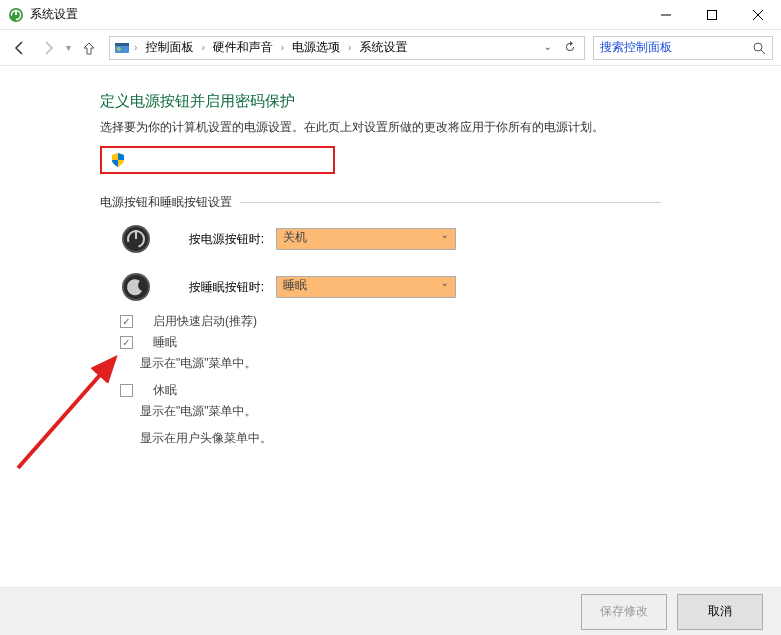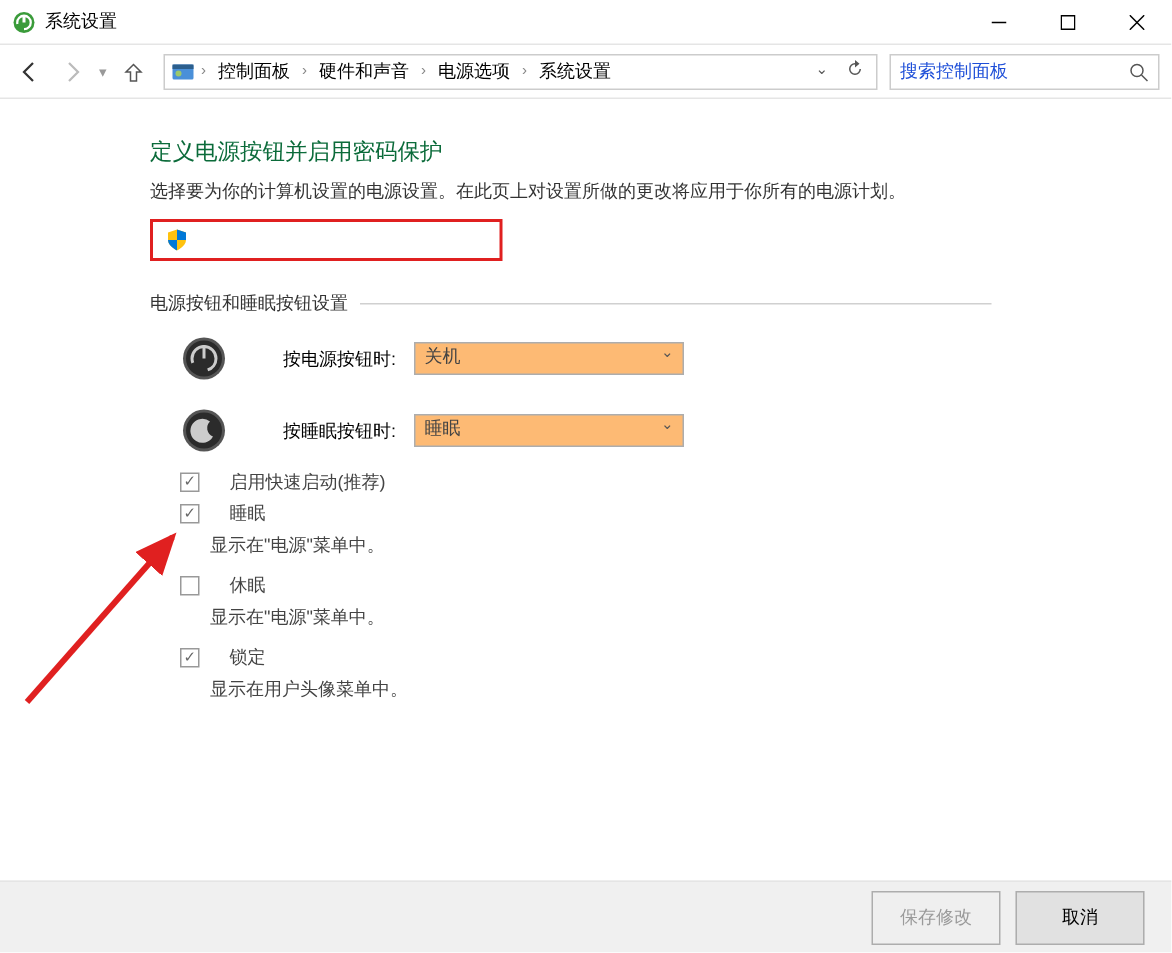--- a/index.html
+++ b/index.html
@@ -194,26 +194,20 @@
   <div class="sub">显示在"电源"菜单中。</div>
 
   <div class="shut-row">
     <div class="chk-line">
       <span class="chk"></span>
       <span>休眠</span>
     </div>
   </div>
   <div class="sub">显示在"电源"菜单中。</div>
 
-  <div class="shut-row">
-    <div class="chk-line">
-      <span class="chk checked"></span>
-      <span>锁定</span>
-    </div>
-  </div>
   <div class="sub">显示在用户头像菜单中。</div>
 
   
   <svg class="arrow-annot" width="130" height="130" viewBox="0 0 130 130">
     <defs>
         <marker id="ah" markerWidth="8" markerHeight="8" refX="6" refY="3" orient="auto">
           <path d="M0 0 L7 3 L0 6 Z" fill="#e02020"></path>
         </marker>
       </defs>
     <line x1="8" y1="122" x2="105" y2="12" stroke="#e02020" stroke-width="4" marker-end="url(#ah)"></line>

